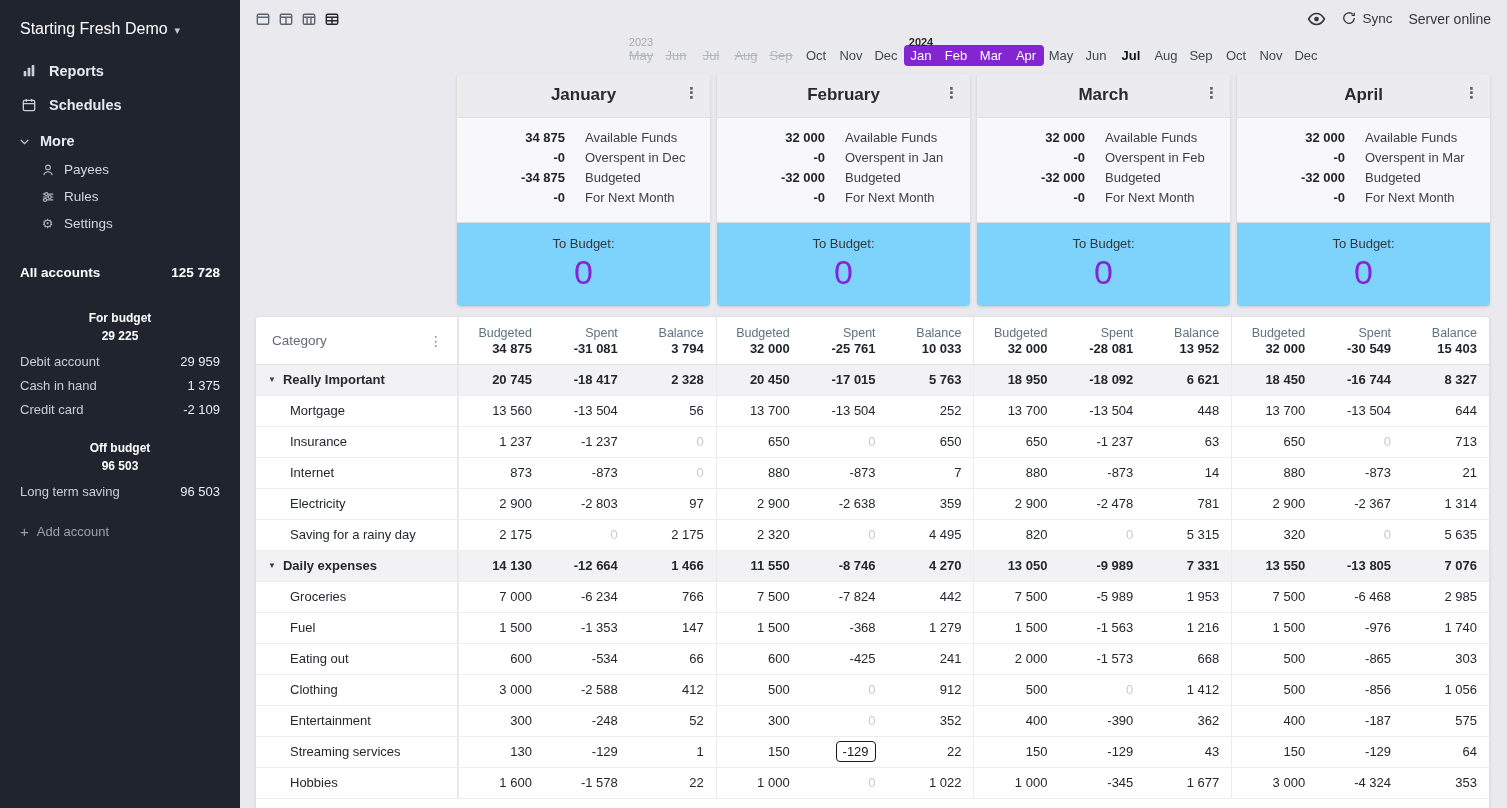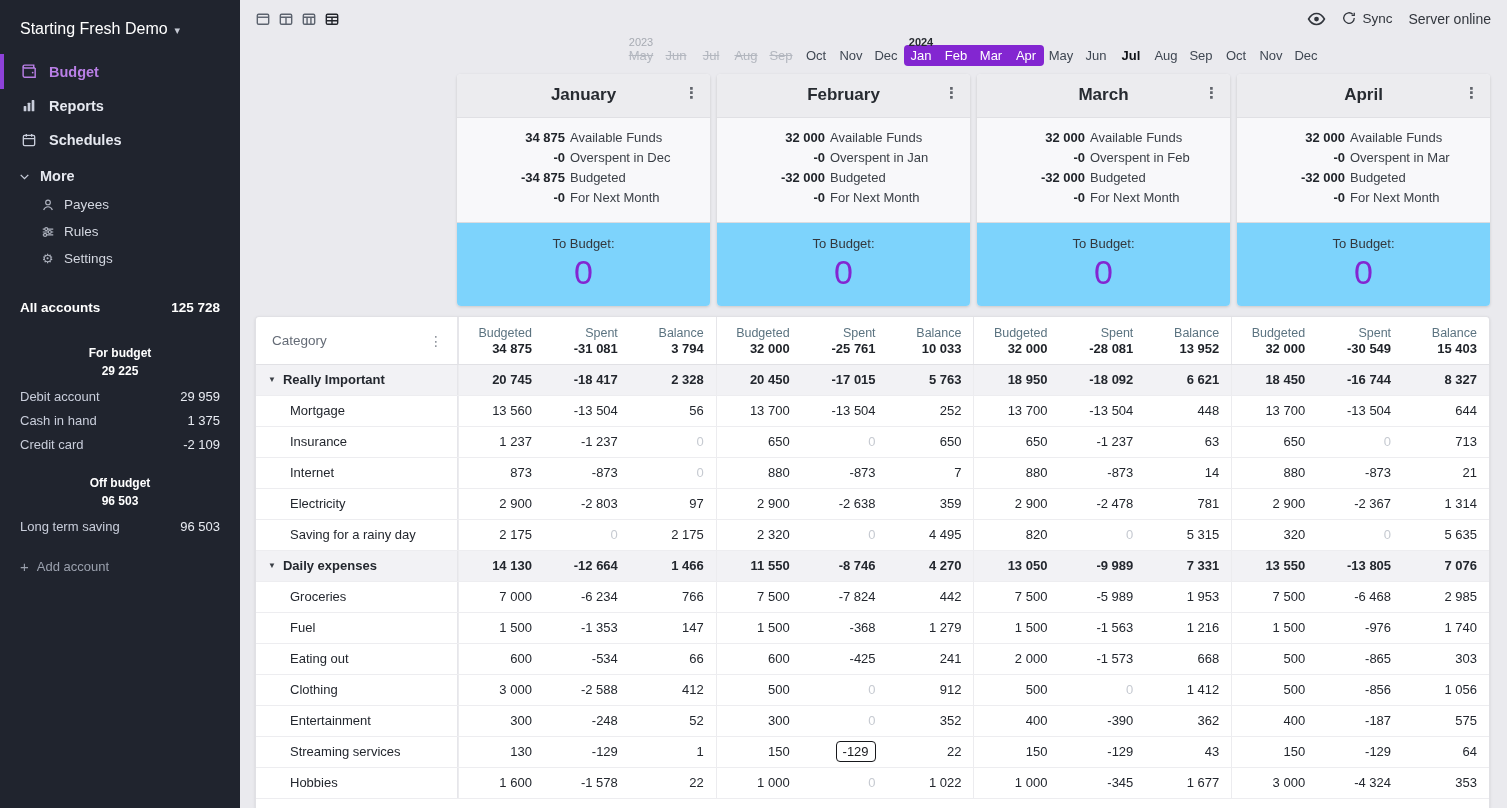--- a/index.html
+++ b/index.html
@@ -57,21 +57,21 @@
   .mn-year{ position:absolute; top:-13px; left:50%; transform:translateX(-50%); font-size:11px; font-weight:700; color:#272b31; }
   .mn-year.past{ color:#a7abb3; font-weight:400; }
 
   .cards-row{ display:flex; gap:7px; margin:8px 17px 10px 217px; height:232px; }
   .card{ flex:1; background:#f8f8fa; border-radius:4px; box-shadow:0 1px 3px rgba(0,0,0,.15); display:flex; flex-direction:column; overflow:hidden; }
   .card-head{ background:#ececef; border-bottom:1px solid #e0e0e4; text-align:center; position:relative; padding:11px 0 12px; font-size:17px; font-weight:700; color:#272b31; }
   .card-dots{ position:absolute; right:11px; top:10px; color:#60646b; font-size:15px; cursor:pointer; }
   .card-summary{ padding:10px 12px 8px; }
   .sum-row{ display:flex; font-size:13px; line-height:20px; }
   .sum-val{ width:96px; text-align:right; font-weight:700; color:#21252b; }
-  .sum-label{ margin-left:5px; color:#3a3f46; }
+  .sum-label{ margin-left:20px; color:#3a3f46; }
   .to-budget{ margin-top:auto; border-top:1px solid #dcdce0; background:#7dd3fc; text-align:center; padding:13px 0 14px; cursor:pointer; }
   .tb-label{ font-size:13px; color:#33373d; }
   .tb-value{ font-size:34px; color:var(--accent); margin-top:2px; }
 
   
   .table{ margin:0 17px 0 15px; background:#fff; border:1px solid #e1e1e5; border-bottom:none; border-radius:4px 4px 0 0; box-shadow:0 1px 3px rgba(0,0,0,.1); flex:1; overflow:hidden; display:flex; flex-direction:column; }
   .thead{ display:grid; grid-template-columns:202px repeat(12,1fr); border-bottom:1px solid #e1e1e5; min-height:48px; }
   .cat-head{ display:flex; align-items:center; justify-content:space-between; padding:0 14px 0 16px; color:#646b76; font-size:13.5px; border-right:1px solid #e6e6ea; }
   .cat-dots{ color:#8a8f98; font-size:14px; cursor:pointer; }
   .th-cell{ display:flex; flex-direction:column; justify-content:center; align-items:flex-end; padding:4px 12px 4px 0; }
@@ -95,30 +95,20 @@
 
 <div class="app">
 
   <aside class="sidebar">
     <div class="sb-title">
       <span>Starting Fresh Demo</span>
       <span class="caret">▾</span>
     </div>
 
     <nav>
-      <div class="nav-item active">
-        <span class="icon">
-          <svg viewBox="0 0 24 24" width="17" height="17" fill="none" stroke="currentColor" stroke-width="2">
-              <path d="M20 7H5a2 2 0 0 1 0-4h13v4"></path>
-              <path d="M3 5v13a2 2 0 0 0 2 2h15V7"></path>
-              <circle cx="16.5" cy="13.5" r="1.3" fill="currentColor" stroke="none"></circle>
-            </svg>
-        </span>
-        <span>Budget</span>
-      </div>
       <div class="nav-item">
         <span class="icon">
           <svg viewBox="0 0 24 24" width="16" height="16" fill="currentColor">
               <rect x="4" y="12" width="4" height="8" rx="1"></rect>
               <rect x="10" y="7" width="4" height="13" rx="1"></rect>
               <rect x="16" y="3" width="4" height="17" rx="1"></rect>
             </svg>
         </span>
         <span>Reports</span>
       </div>

